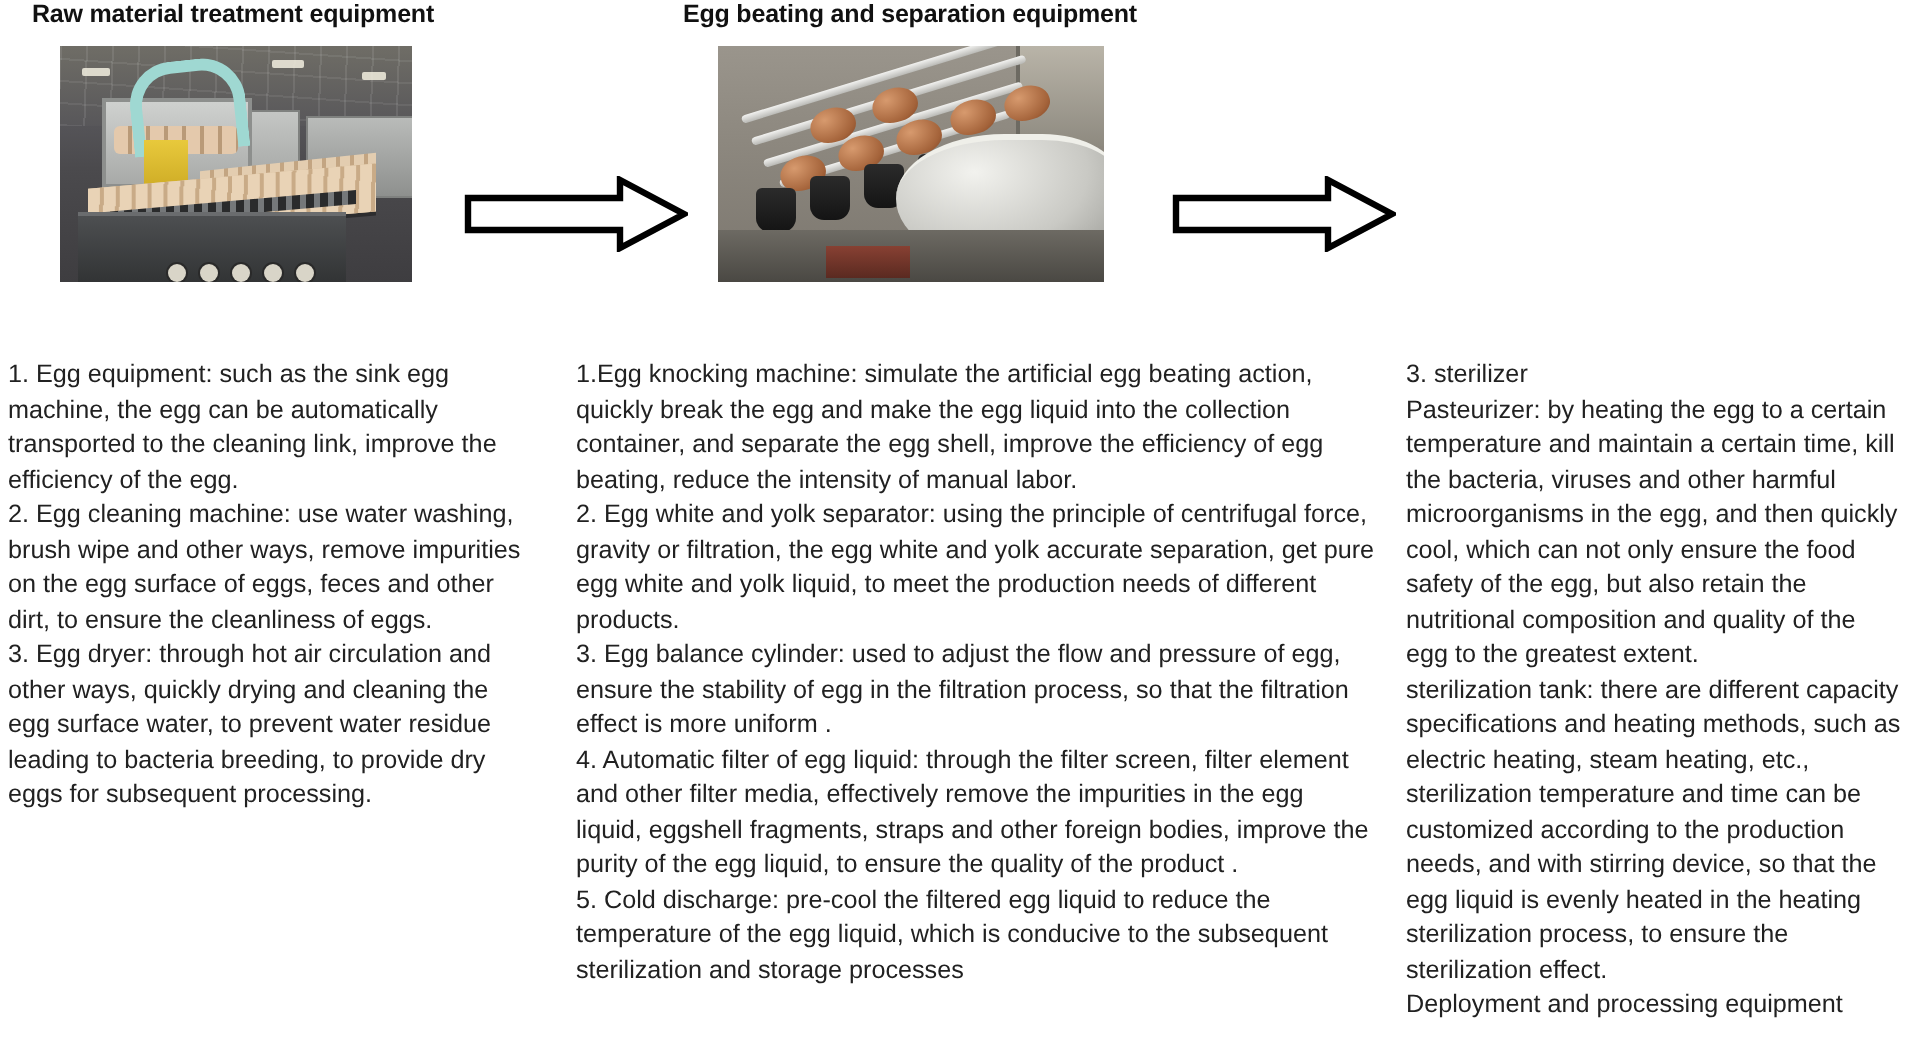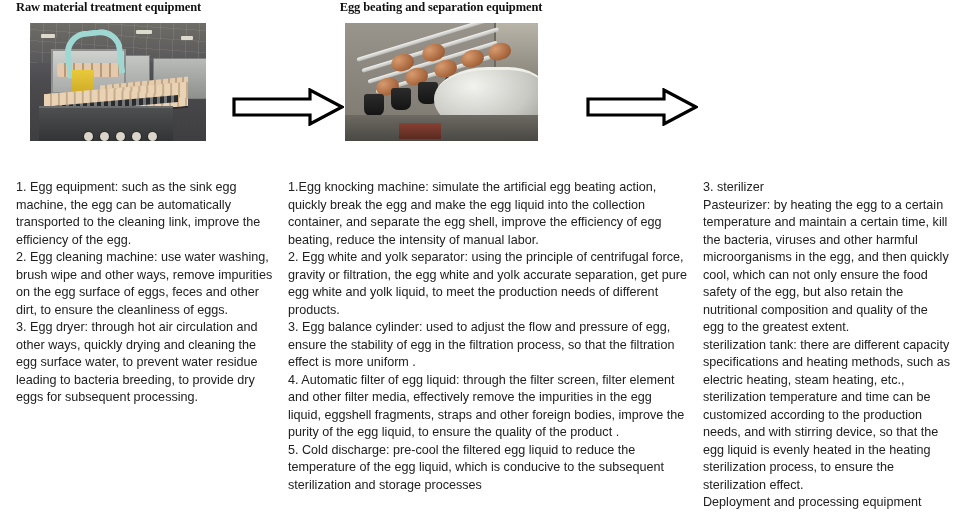--- a/index.html
+++ b/index.html
@@ -22,35 +22,34 @@
 
   .stage { position: absolute; top: 0; }
   .stage-title {
     font-weight: bold;
     font-size: 12.5px;
     color: #111111;
     letter-spacing: -0.1px;
     text-align: center;
     line-height: 14px;
     white-space: nowrap;
-    font-family: Liberation Serif, serif;
   }
   .stage-photo {
     position: relative;
     overflow: hidden;
     border: 0;
     background: #2b2b2b;
   }
 
   
   #stage-1 { left: 14px;  width: 210px; }
   #stage-1 .stage-title { width: 210px; text-align: left; padding-left: 2px; box-sizing: border-box; }
   #stage-1 .stage-photo { margin: 9px 0 0 16px; width: 176px; height: 118px; }
 
-  #stage-2 { left: 316px; width: 250px; }
+  #stage-2 { left: 330px; width: 250px; }
   #stage-2 .stage-title { width: 250px; }
   #stage-2 .stage-photo { margin: 9px 0 0 29px; width: 193px; height: 118px; }
 
   #stage-3 { left: 700px; width: 230px; }
   #stage-3 .stage-title { width: 230px; }
   #stage-3 .stage-photo { margin: 9px 0 0 19px; width: 172px; height: 118px; }
 
   
   .ph { position: absolute; }
 
@@ -218,21 +217,21 @@
   #arrow-2 { left: 586px; top: 88px; width: 112px; height: 38px; }
 
   
   .col {
     position: absolute;
     font-size: 12.6px;
     line-height: 17.5px;
     color: #212121;
     white-space: pre-wrap;
   }
-  #col-1 { left: 16px;  top: 179px; width: 258px; }
+  #col-1 { left: 4px;  top: 179px; width: 258px; }
   #col-2 { left: 288px; top: 179px; width: 400px; }
   #col-3 { left: 703px; top: 179px; width: 248px; }
 </style>
 </head>
 <body>
 
 <div class="flow-row">
 
   <div class="stage" id="stage-1">
     <div class="stage-title">Raw material treatment equipment</div>

